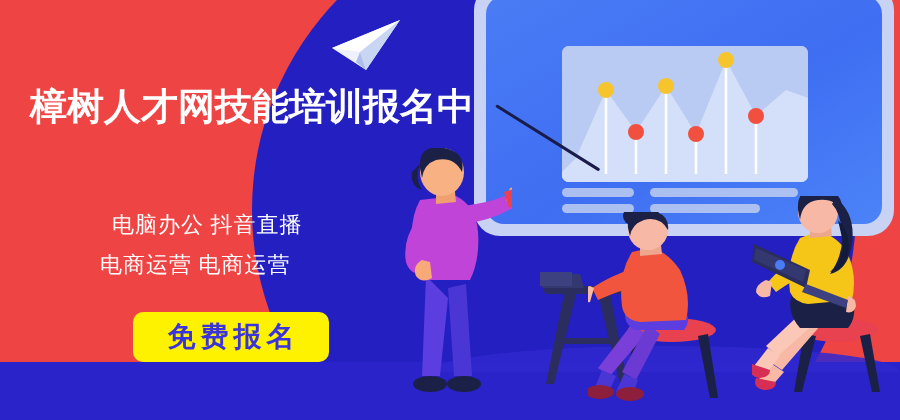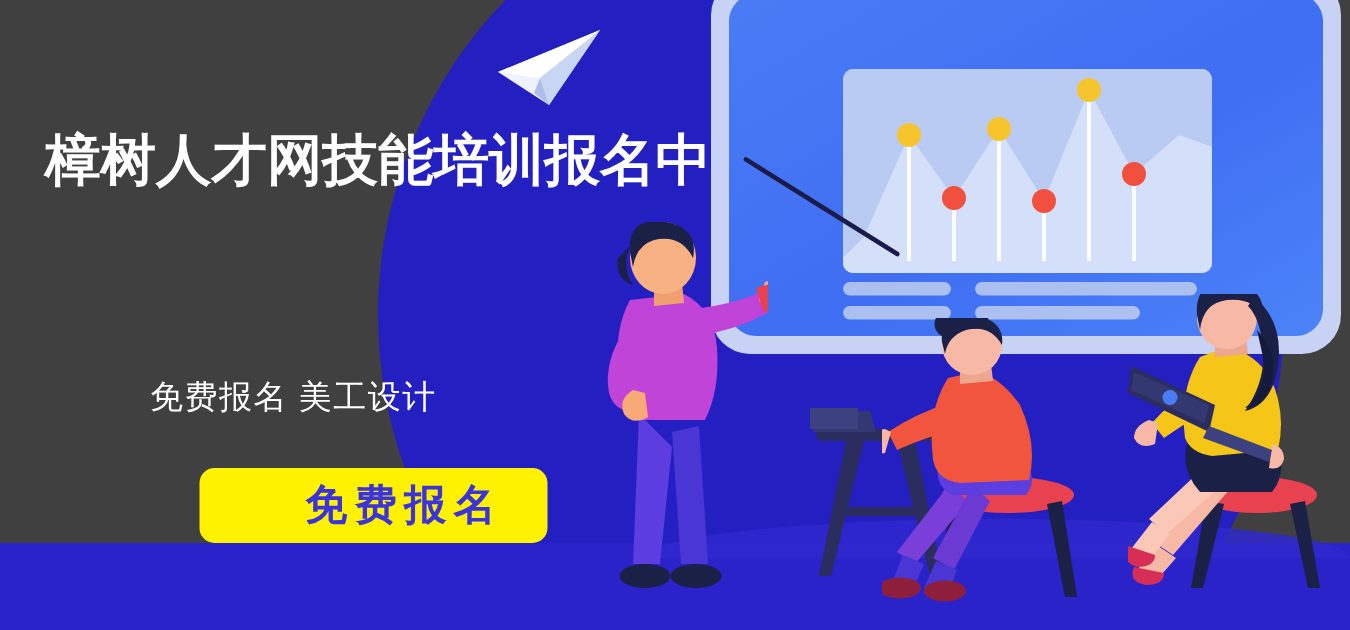--- a/index.html
+++ b/index.html
@@ -1,19 +1,19 @@
 <!DOCTYPE html>
 <html><head>
 <meta charset="utf-8">
 <style>
   html,body{margin:0;padding:0;background:#222;}
   .banner{
     position:relative;width:900px;height:420px;overflow:hidden;
-    background:#404040;
-    font-family:Liberation Sans, sans-serif;
+    background:#ef4444;
+    font-family:Liberation Serif, serif;
     user-select:none;
   }
   
   .circle-dark{
     position:absolute;left:252px;top:-92px;width:604px;height:604px;
     border-radius:50%;background:#241fc0;
   }
   .floor{
     position:absolute;left:0;bottom:0;width:900px;height:58px;
     background:#2a23c9;
@@ -60,21 +60,21 @@
     left:55px;top:140px;font-size:46px;font-weight:bold;color:#ffffff;
     letter-spacing:7px;
   }
   .sub1{left:112px;top:210px;font-size:22px;color:#ffffff;letter-spacing:1px;}
   .sub2{left:100px;top:250px;font-size:22px;color:#ffffff;letter-spacing:1px;}
   .cta{
     position:absolute;left:133px;top:312px;width:196px;height:50px;
     background:#fff200;border-radius:10px;
     display:flex;align-items:center;justify-content:center;
     color:#3b33db;font-size:28px;font-weight:bold;letter-spacing:5px;
-    text-indent:5px;cursor:pointer;padding-left:36px;
+    text-indent:5px;cursor:pointer;
   }
 </style>
 </head>
 <body>
 
 <div class="banner">
 
   <div class="circle-dark"></div>
   <div class="floor"></div>
   <div class="floor-shadow"></div>
@@ -227,17 +227,18 @@
       <path d="M58,22 l20,0 l2,18 l-22,2 Z" fill="#eda78f"></path>
       <ellipse cx="66" cy="16" rx="20" ry="21" fill="#f7b9a6"></ellipse>
 
       <path d="M46,14 Q44,-10 70,-8 Q92,-4 90,16 Q84,2 66,4 Q50,6 48,24 Z" fill="#1b2046"></path>
       <path d="M84,2 Q104,18 100,48 Q96,74 78,78 Q92,58 90,36 Q88,16 80,8 Z" fill="#1b2046"></path>
       <path d="M86,24 q14,14 10,34 q-4,16 -18,18 q16,-14 12,-34 Z" fill="#141a3c"></path>
     </svg>
   </div>
 
   <div class="txt headline1">樟树人才网技能培训报名中</div>
-  <div class="txt sub2">免费报名 美工设计</div>
+  <div class="txt sub1">电脑办公 抖音直播</div>
+  <div class="txt sub2">电商运营 电商运营</div>
 
   <div class="cta">免费报名</div>
 
 </div>
 
 </body></html>

